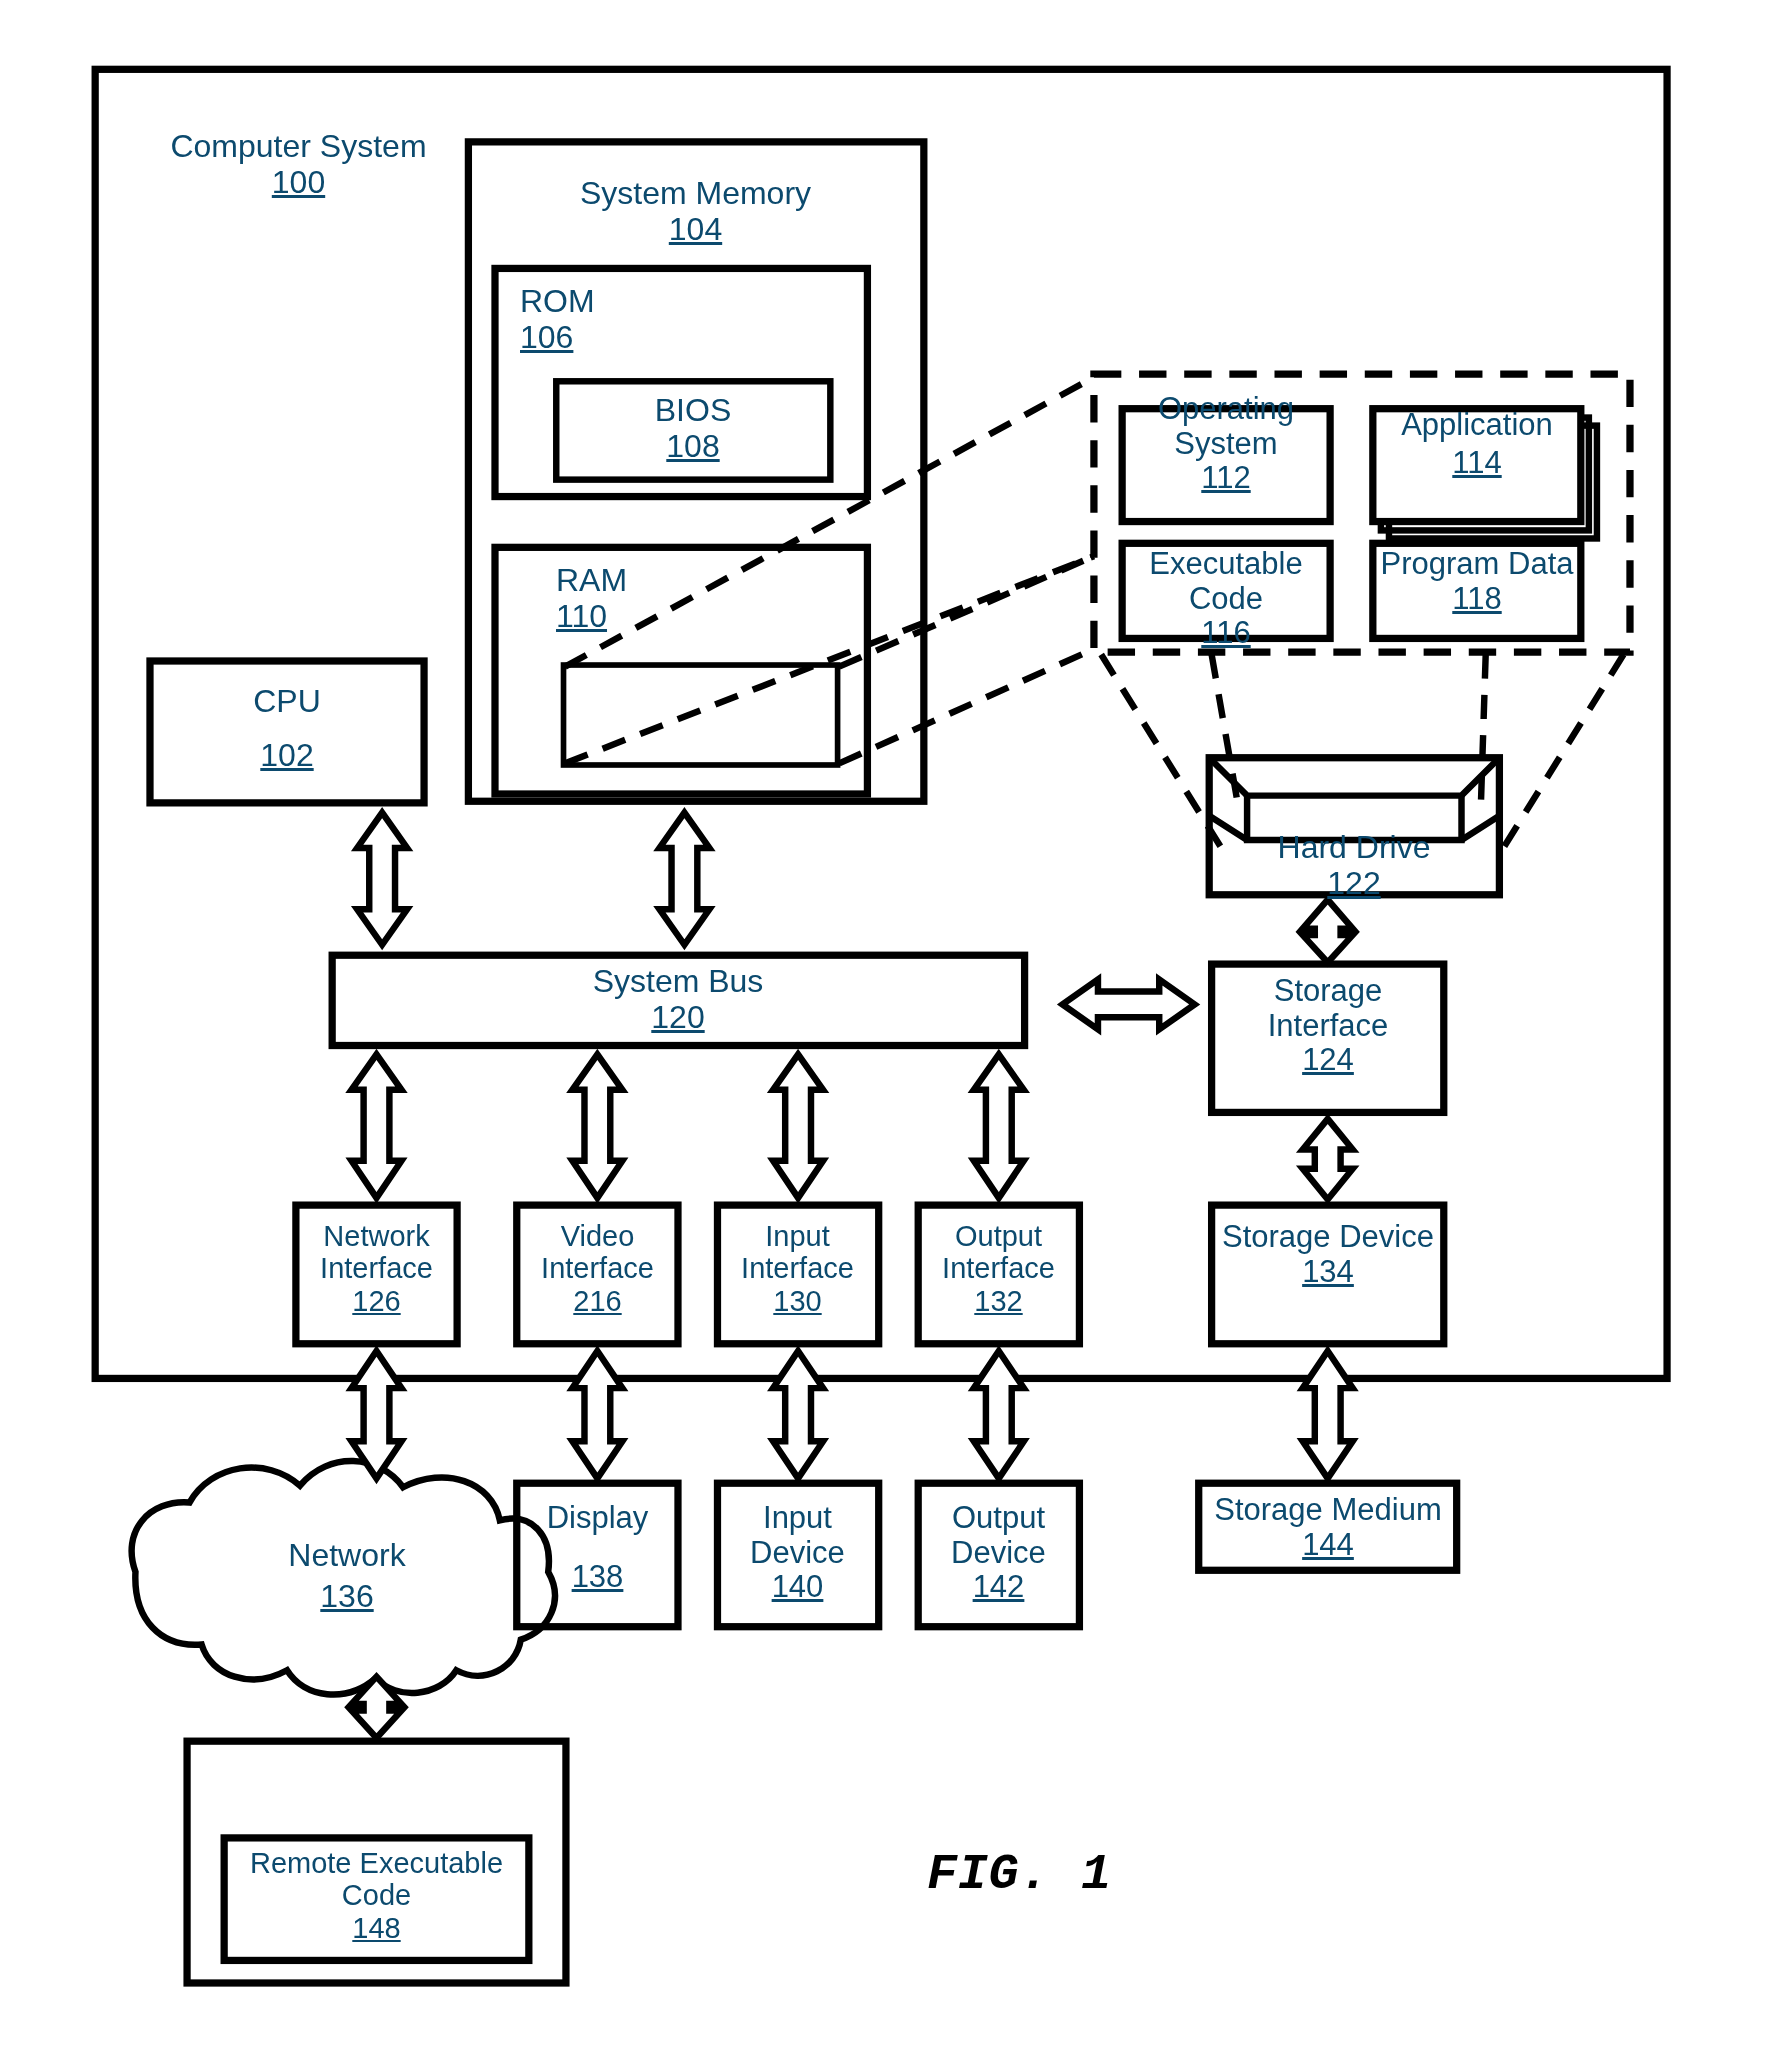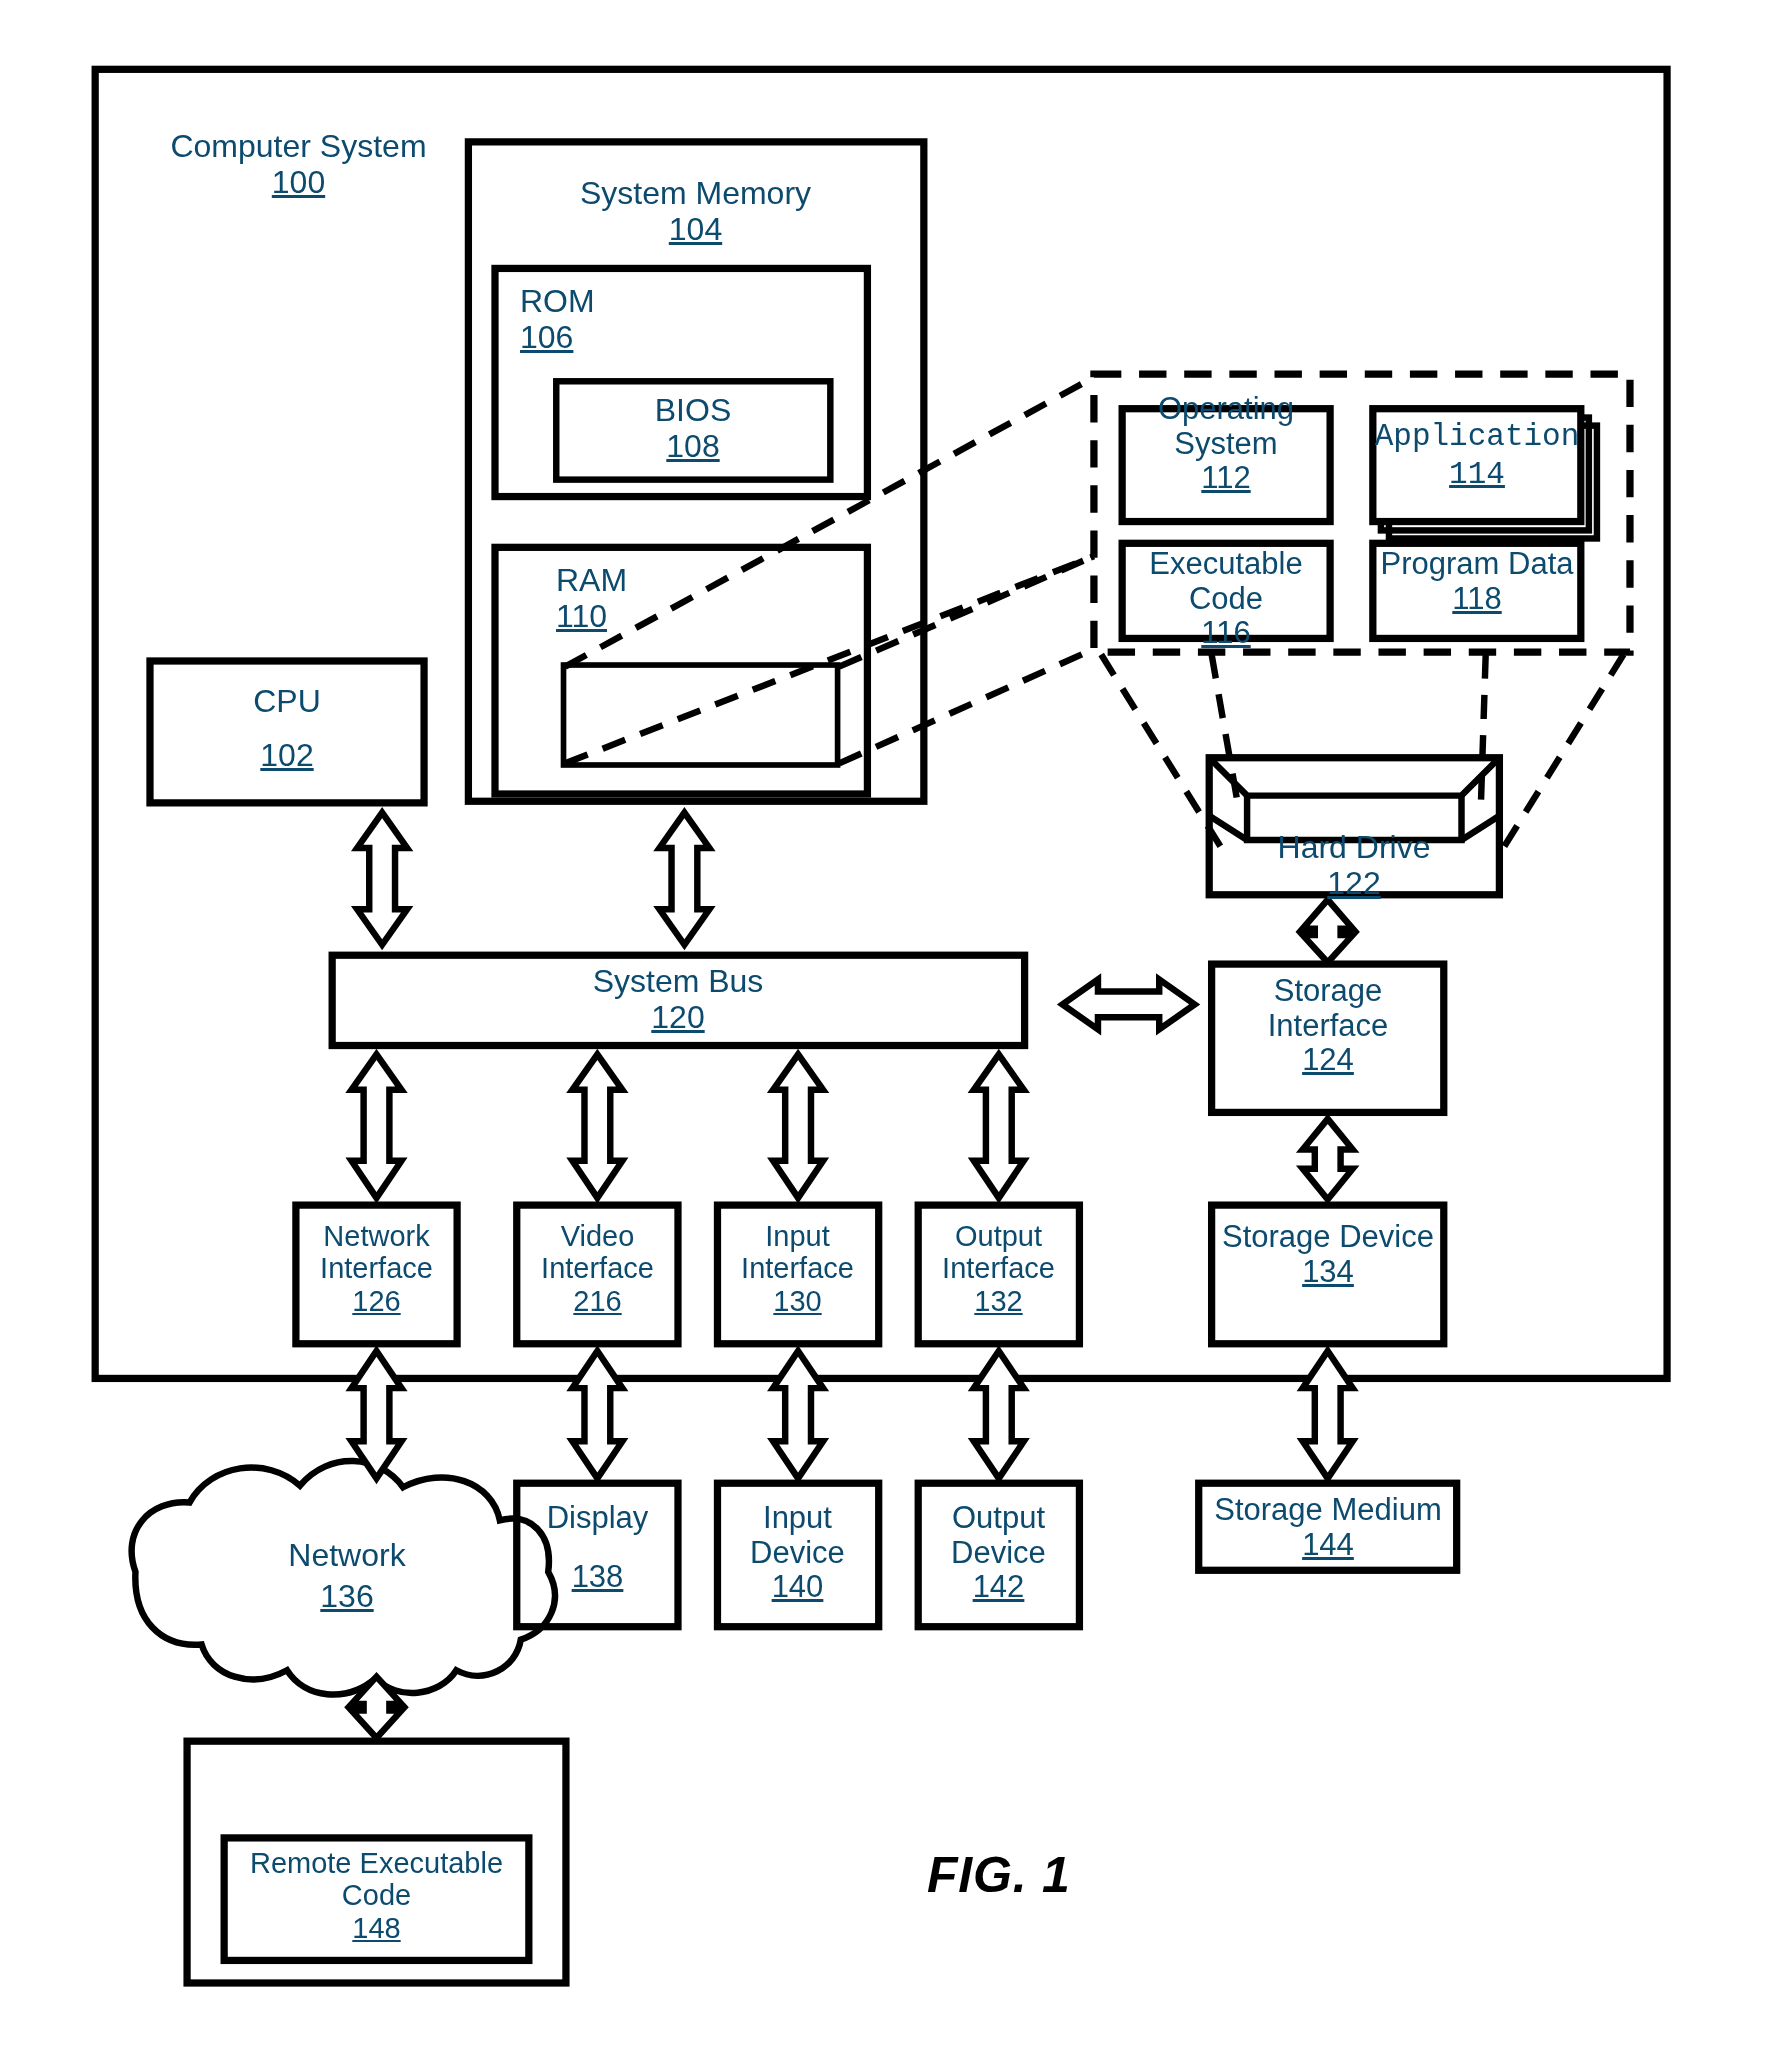--- a/index.html
+++ b/index.html
@@ -7,21 +7,21 @@
   #stage{position:relative;width:1784px;height:2062px;overflow:hidden;}
   svg#art{position:absolute;left:0;top:0;width:1784px;height:2062px;}
   .lbl{position:absolute;text-align:center;line-height:1.12;color:#0c4a6e;
        font-family:"Liberation Sans",sans-serif;}
   .t{display:block;}
   .num{display:block;text-decoration:underline;text-underline-offset:2.4px;}
   .f36{font-size:29px;}
   .f38{font-size:31px;}
   .f40{font-size:32px;}
   .figcap{position:absolute;font-style:italic;font-weight:bold;font-size:50px;
-          font-family:Liberation Sans, sans-serif;letter-spacing:0.8px;}
+          font-family:Liberation Mono, monospace;letter-spacing:0.8px;}
 </style>
 </head>
 <body>
 
 <div id="stage">
 
 <svg id="art" viewBox="0 0 2213 2558">
   <defs>
 
     <g id="dbl-v-54">
@@ -177,21 +177,21 @@
 <div class="lbl f40" style="left:150px;top:684px;width:274px;">
   <span class="t">CPU</span>
   <span class="num" style="margin-top:18px;">102</span>
 </div>
 
 <div class="lbl f38" style="left:1122px;top:392px;width:208px;">
   <span class="t">Operating System</span>
   <span class="num">112</span>
 </div>
 
-<div class="lbl f38" style="left:1373px;top:420px;width:208px;font-family:Liberation Mono, monospace;">
+<div class="lbl f38" style="left:1373px;top:408px;width:208px;">
   <span class="t">Application</span>
   <span class="num" style="margin-top:3.2px;">114</span>
 </div>
 
 <div class="lbl f38" style="left:1122px;top:547px;width:208px;">
   <span class="t">Executable Code</span>
   <span class="num">116</span>
 </div>
 
 <div class="lbl f38" style="left:1373px;top:547px;width:208px;">

